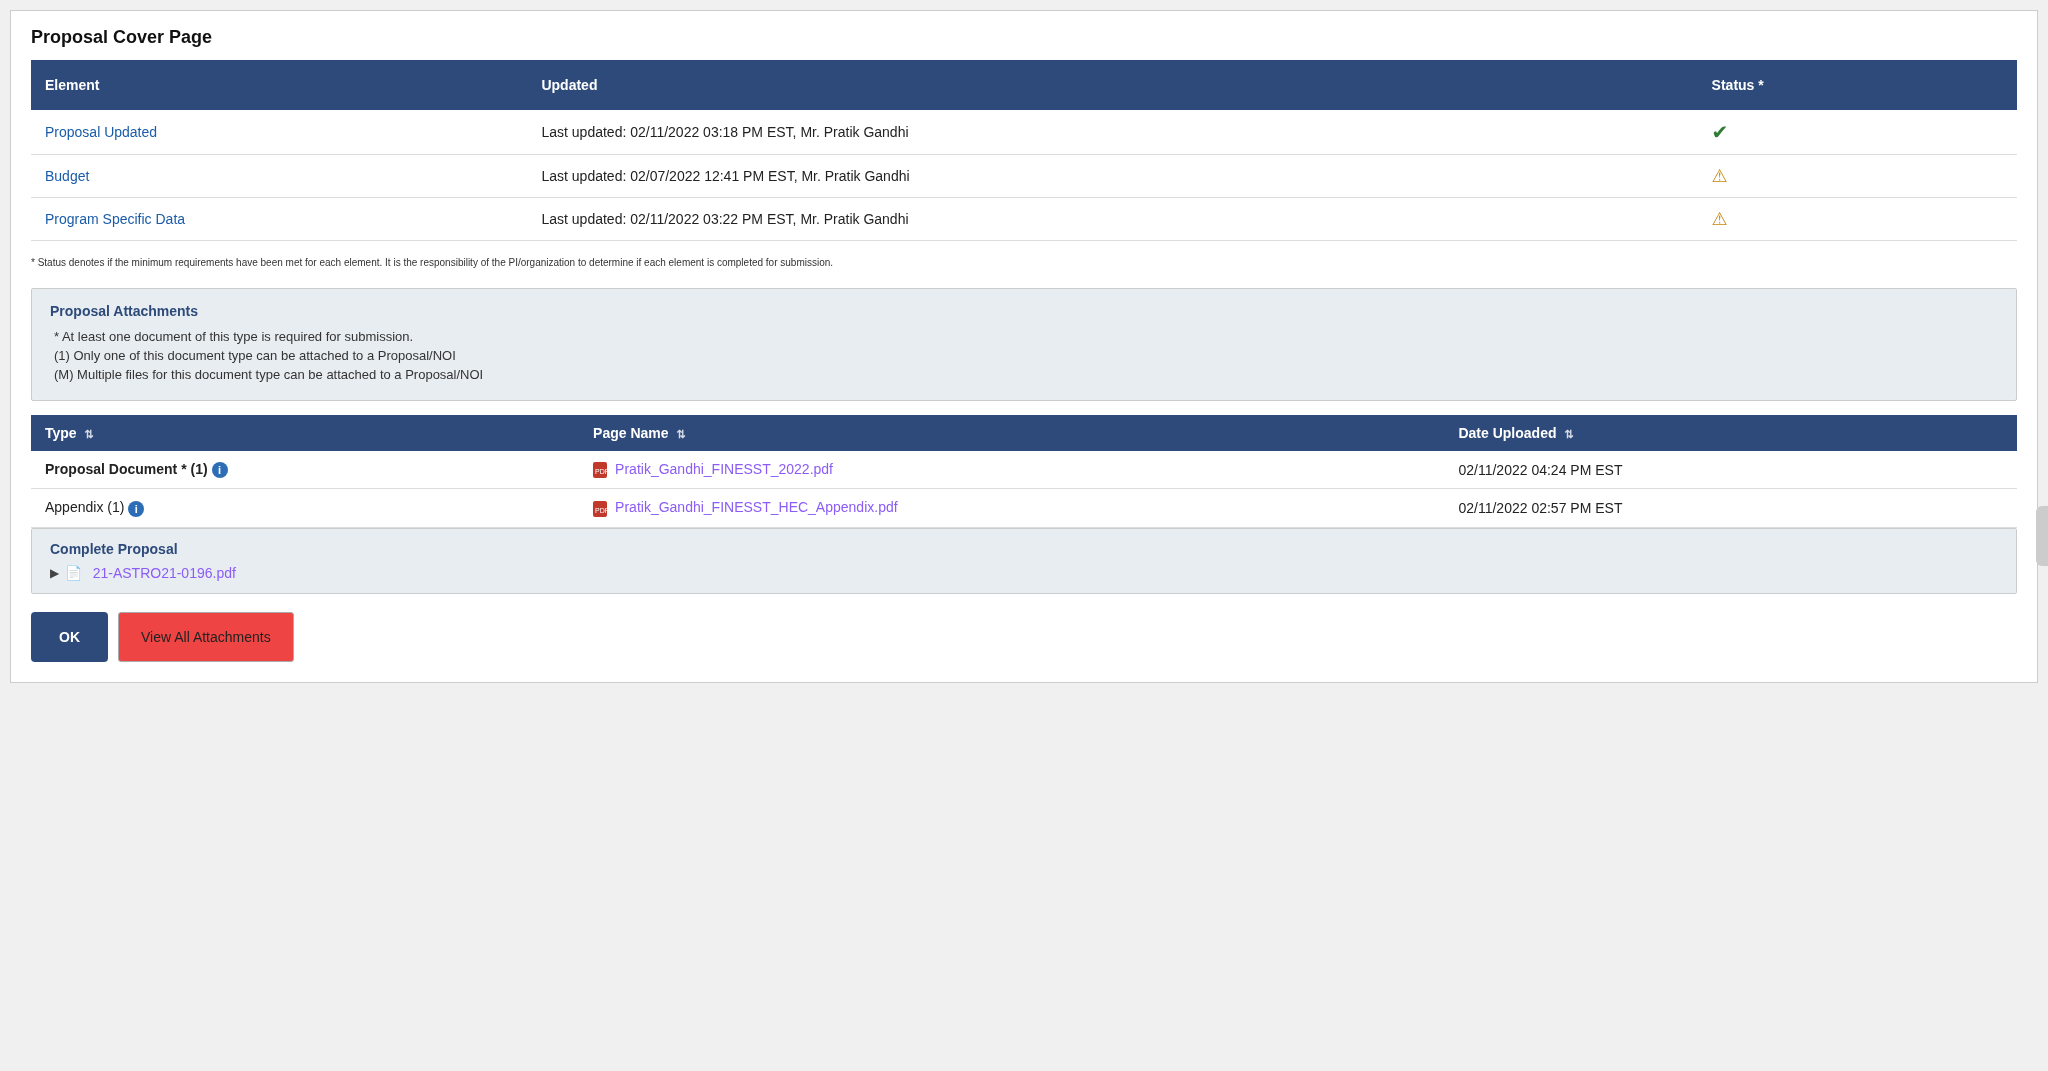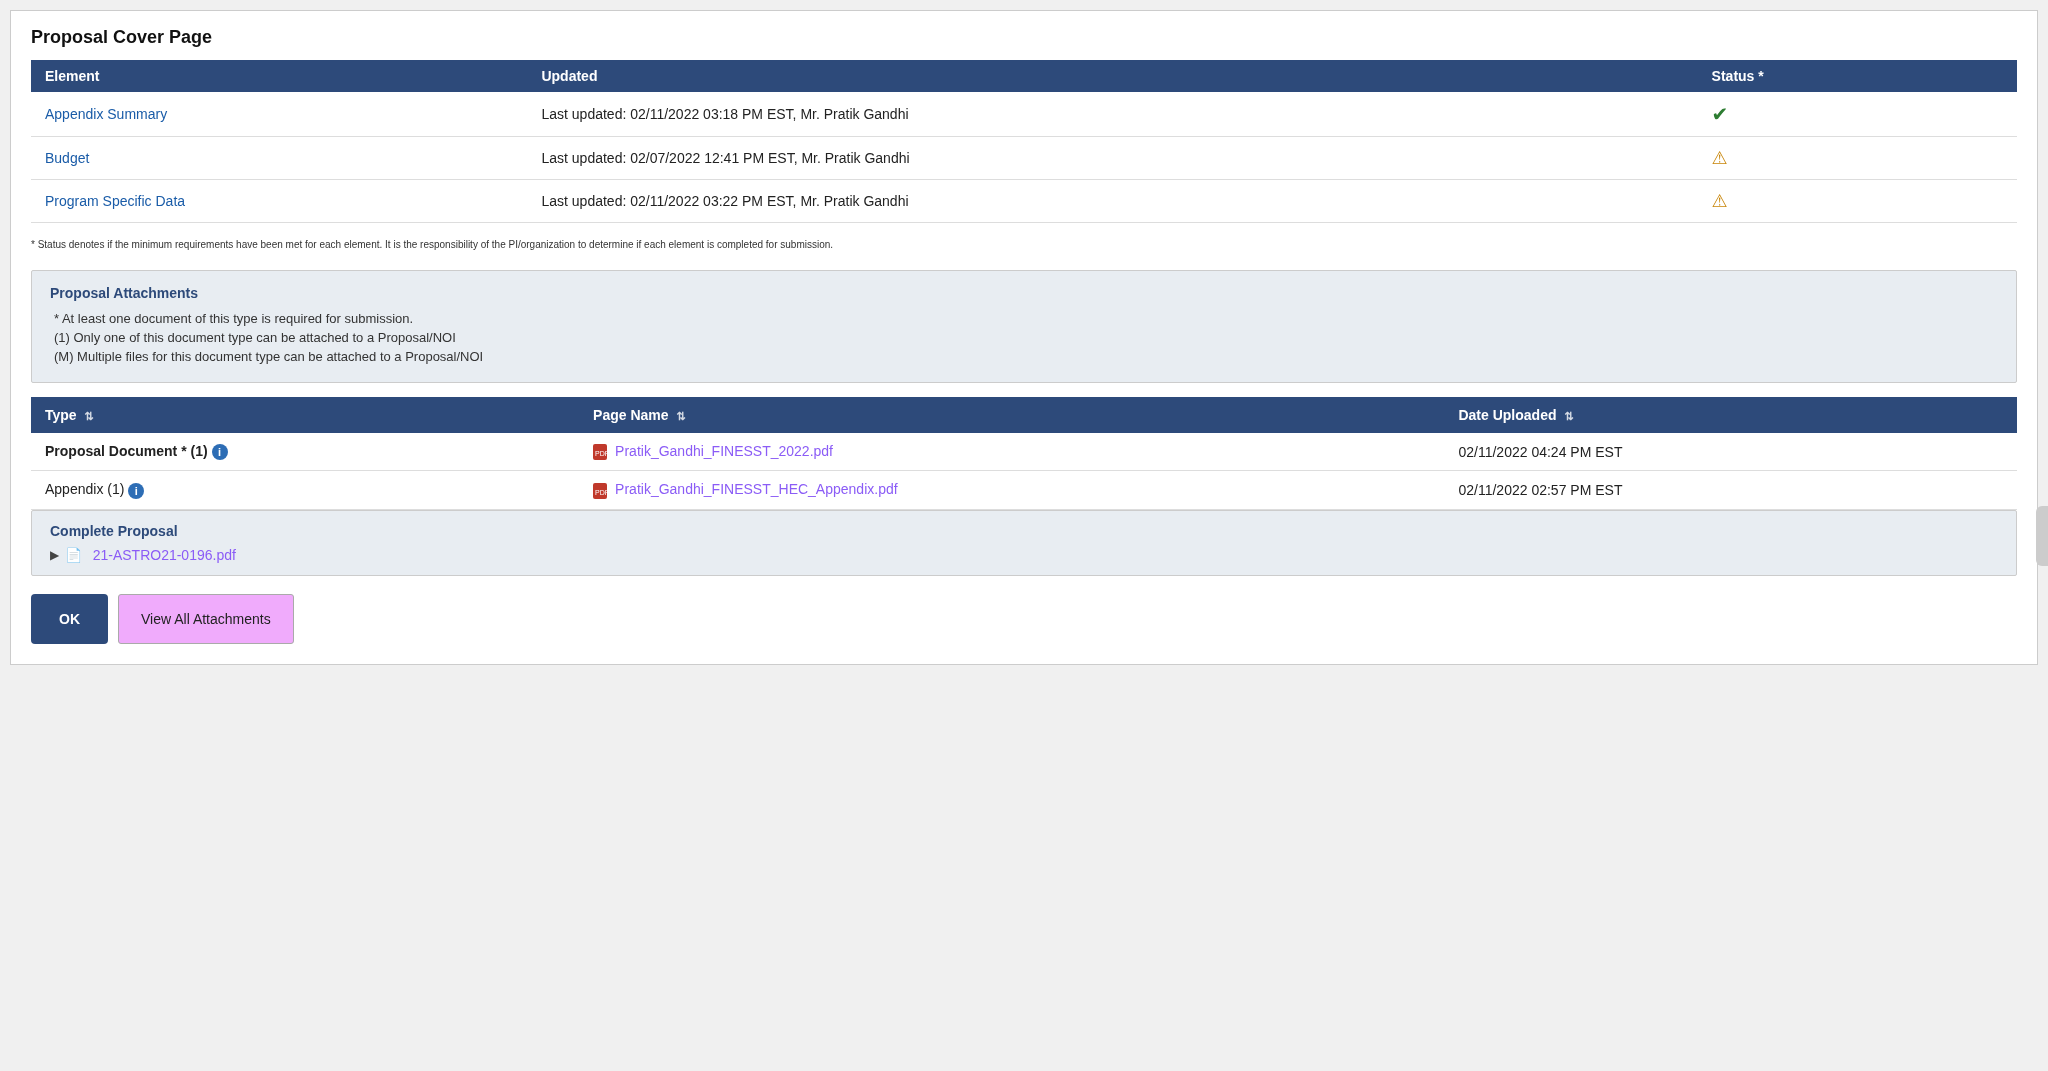--- a/index.html
+++ b/index.html
@@ -25,21 +25,21 @@
     .cover-table {
       width: 100%;
       border-collapse: collapse;
       margin-bottom: 14px;
     }
     .cover-table thead tr {
       background-color: #2d4a7a;
       color: #fff;
     }
     .cover-table thead th {
-      padding: 8px 14px;
+      padding: 17px 14px;
       text-align: left;
       font-weight: 600;
       font-size: 14px;
     }
     .cover-table tbody tr {
       border-bottom: 1px solid #ddd;
     }
     .cover-table tbody td {
       padding: 10px 14px;
       vertical-align: middle;
@@ -173,21 +173,21 @@
       background: #2d4a7a;
       color: #fff;
       border: none;
       padding: 10px 28px;
       font-size: 14px;
       font-weight: bold;
       border-radius: 4px;
       cursor: pointer;
     }
     .btn-view {
-      background: #f0abfc;
+      background: #ef4444;
       color: #222;
       border: 1.5px solid #aaa;
       padding: 16px 22px;
       font-size: 14px;
       border-radius: 3px;
       cursor: pointer;
     }
     
     .scroll-hint {
       position: fixed;
@@ -211,21 +211,21 @@
     <thead>
       <tr>
         <th>Element</th>
         <th>Updated</th>
         <th>Status *</th>
         <th></th>
       </tr>
     </thead>
     <tbody id="cover-tbody">
     <tr>
-          <td class="link-cell"><a href="#">Appendix Summary</a></td>
+          <td class="link-cell"><a href="#">Proposal Updated</a></td>
           <td>Last updated: 02/11/2022 03:18 PM EST,  Mr. Pratik Gandhi</td>
           <td><span class="status-icon-check">✔</span></td>
           <td></td>
         </tr>
         <tr>
           <td class="link-cell"><a href="#">Budget</a></td>
           <td>Last updated: 02/07/2022 12:41 PM EST,  Mr. Pratik Gandhi</td>
           <td><span class="status-icon-warn">⚠</span></td>
           <td></td>
         </tr>

